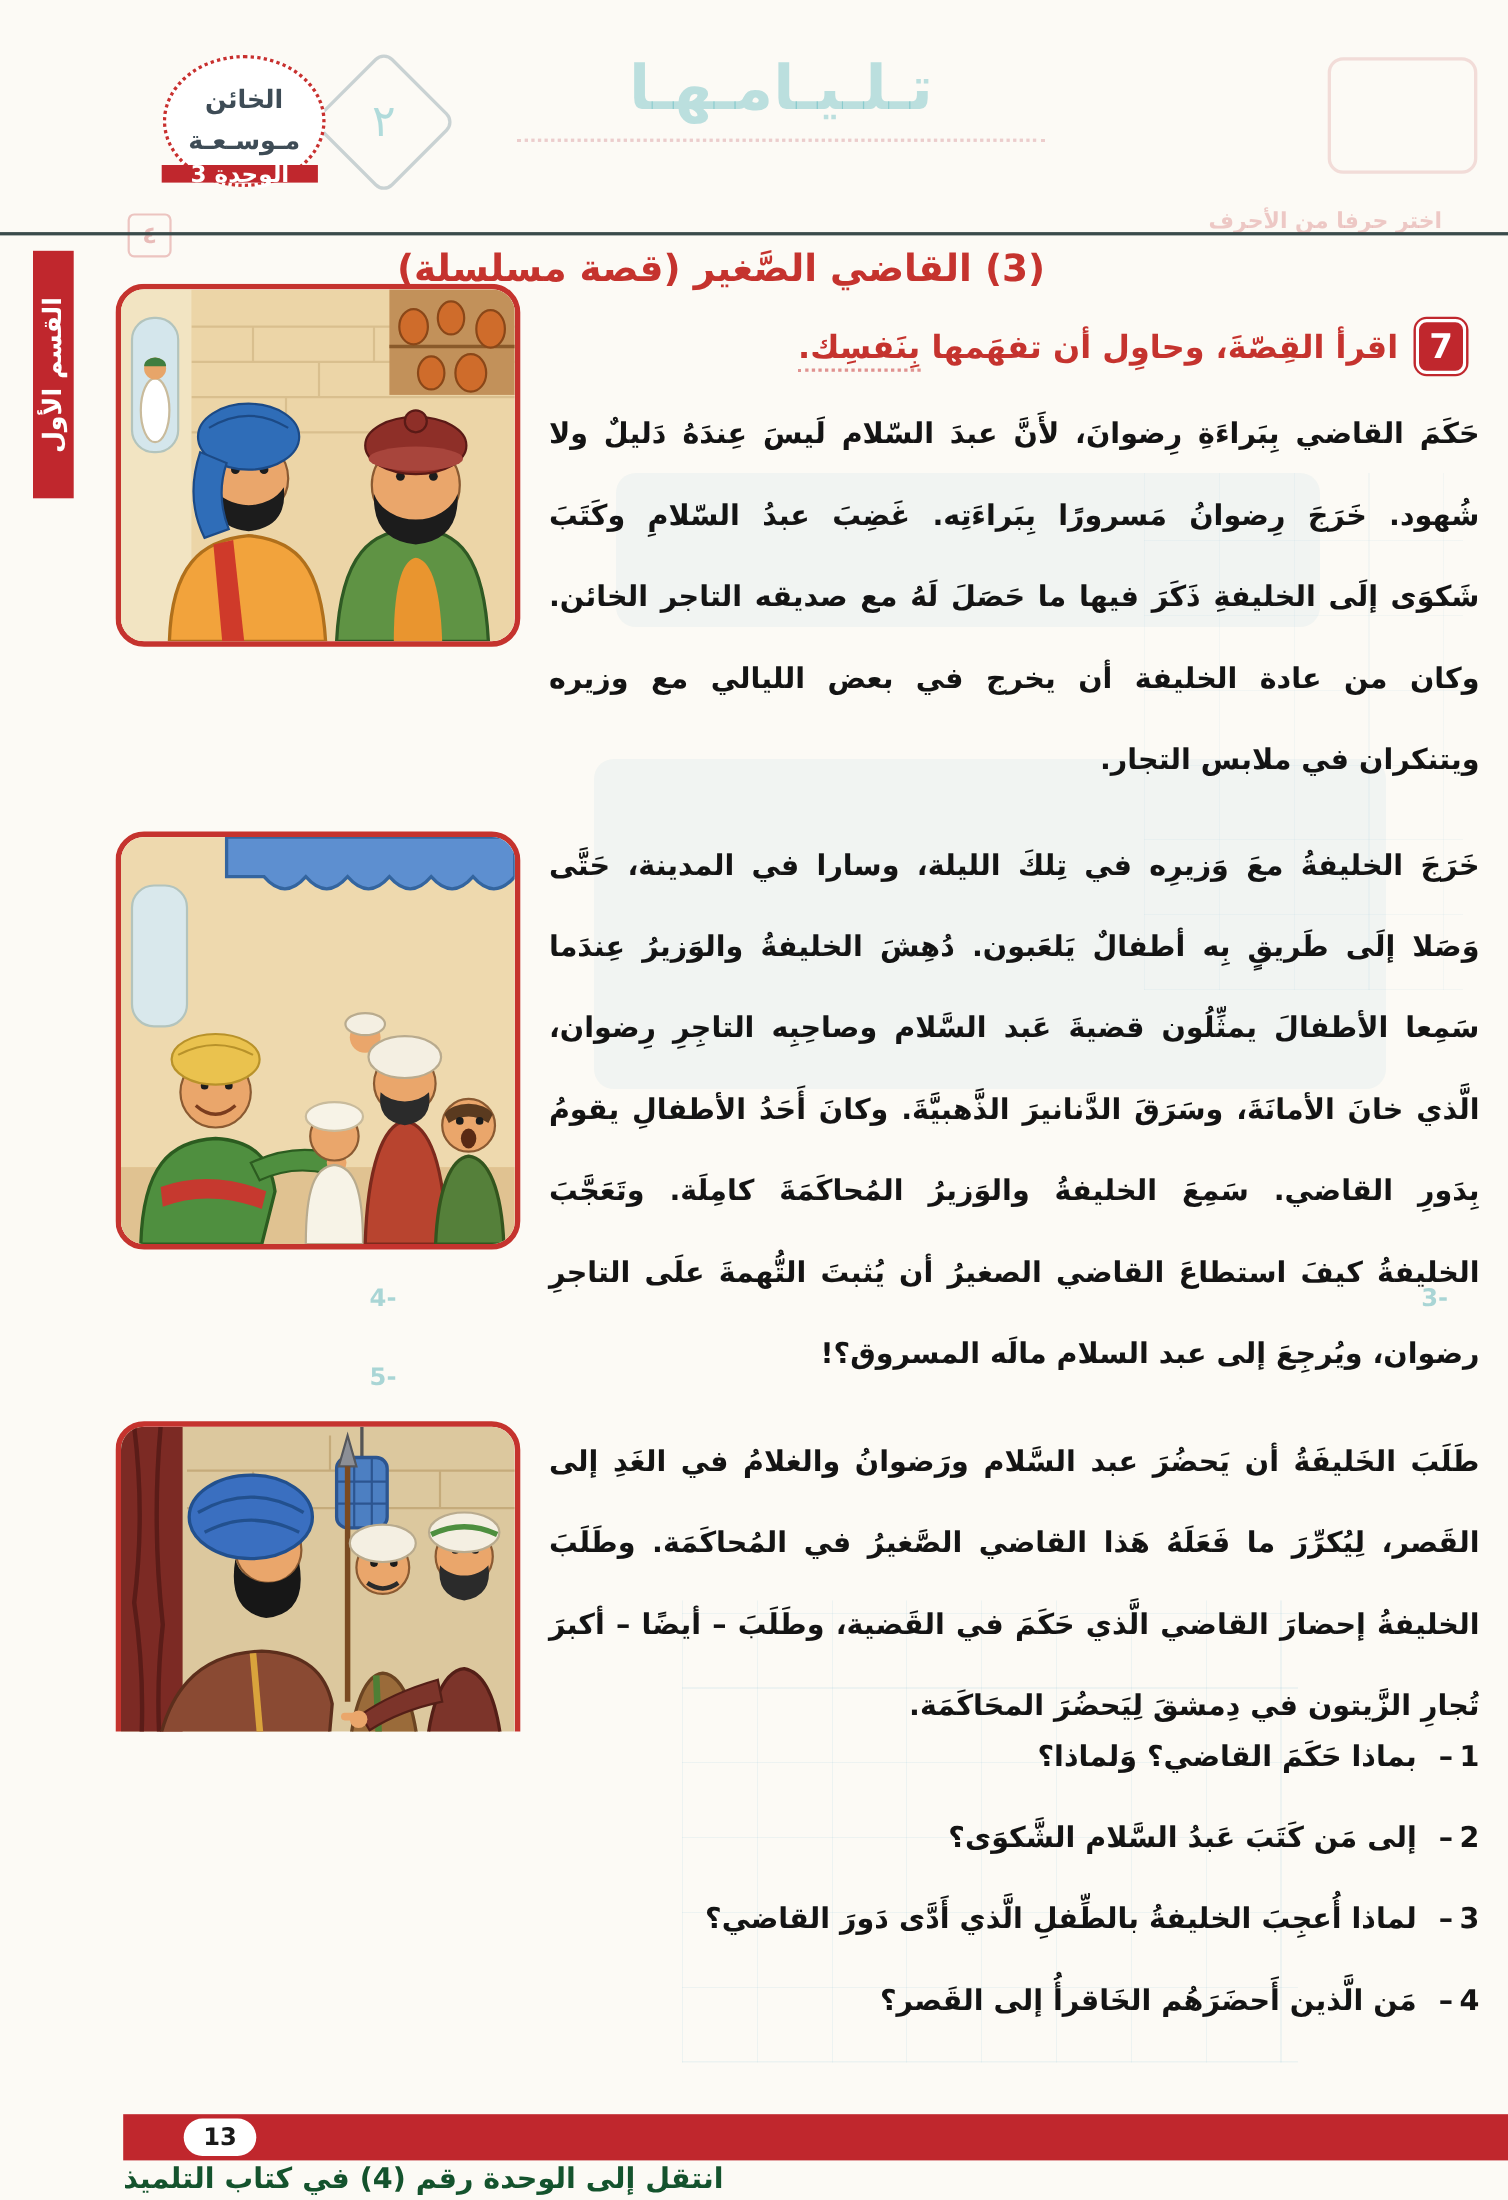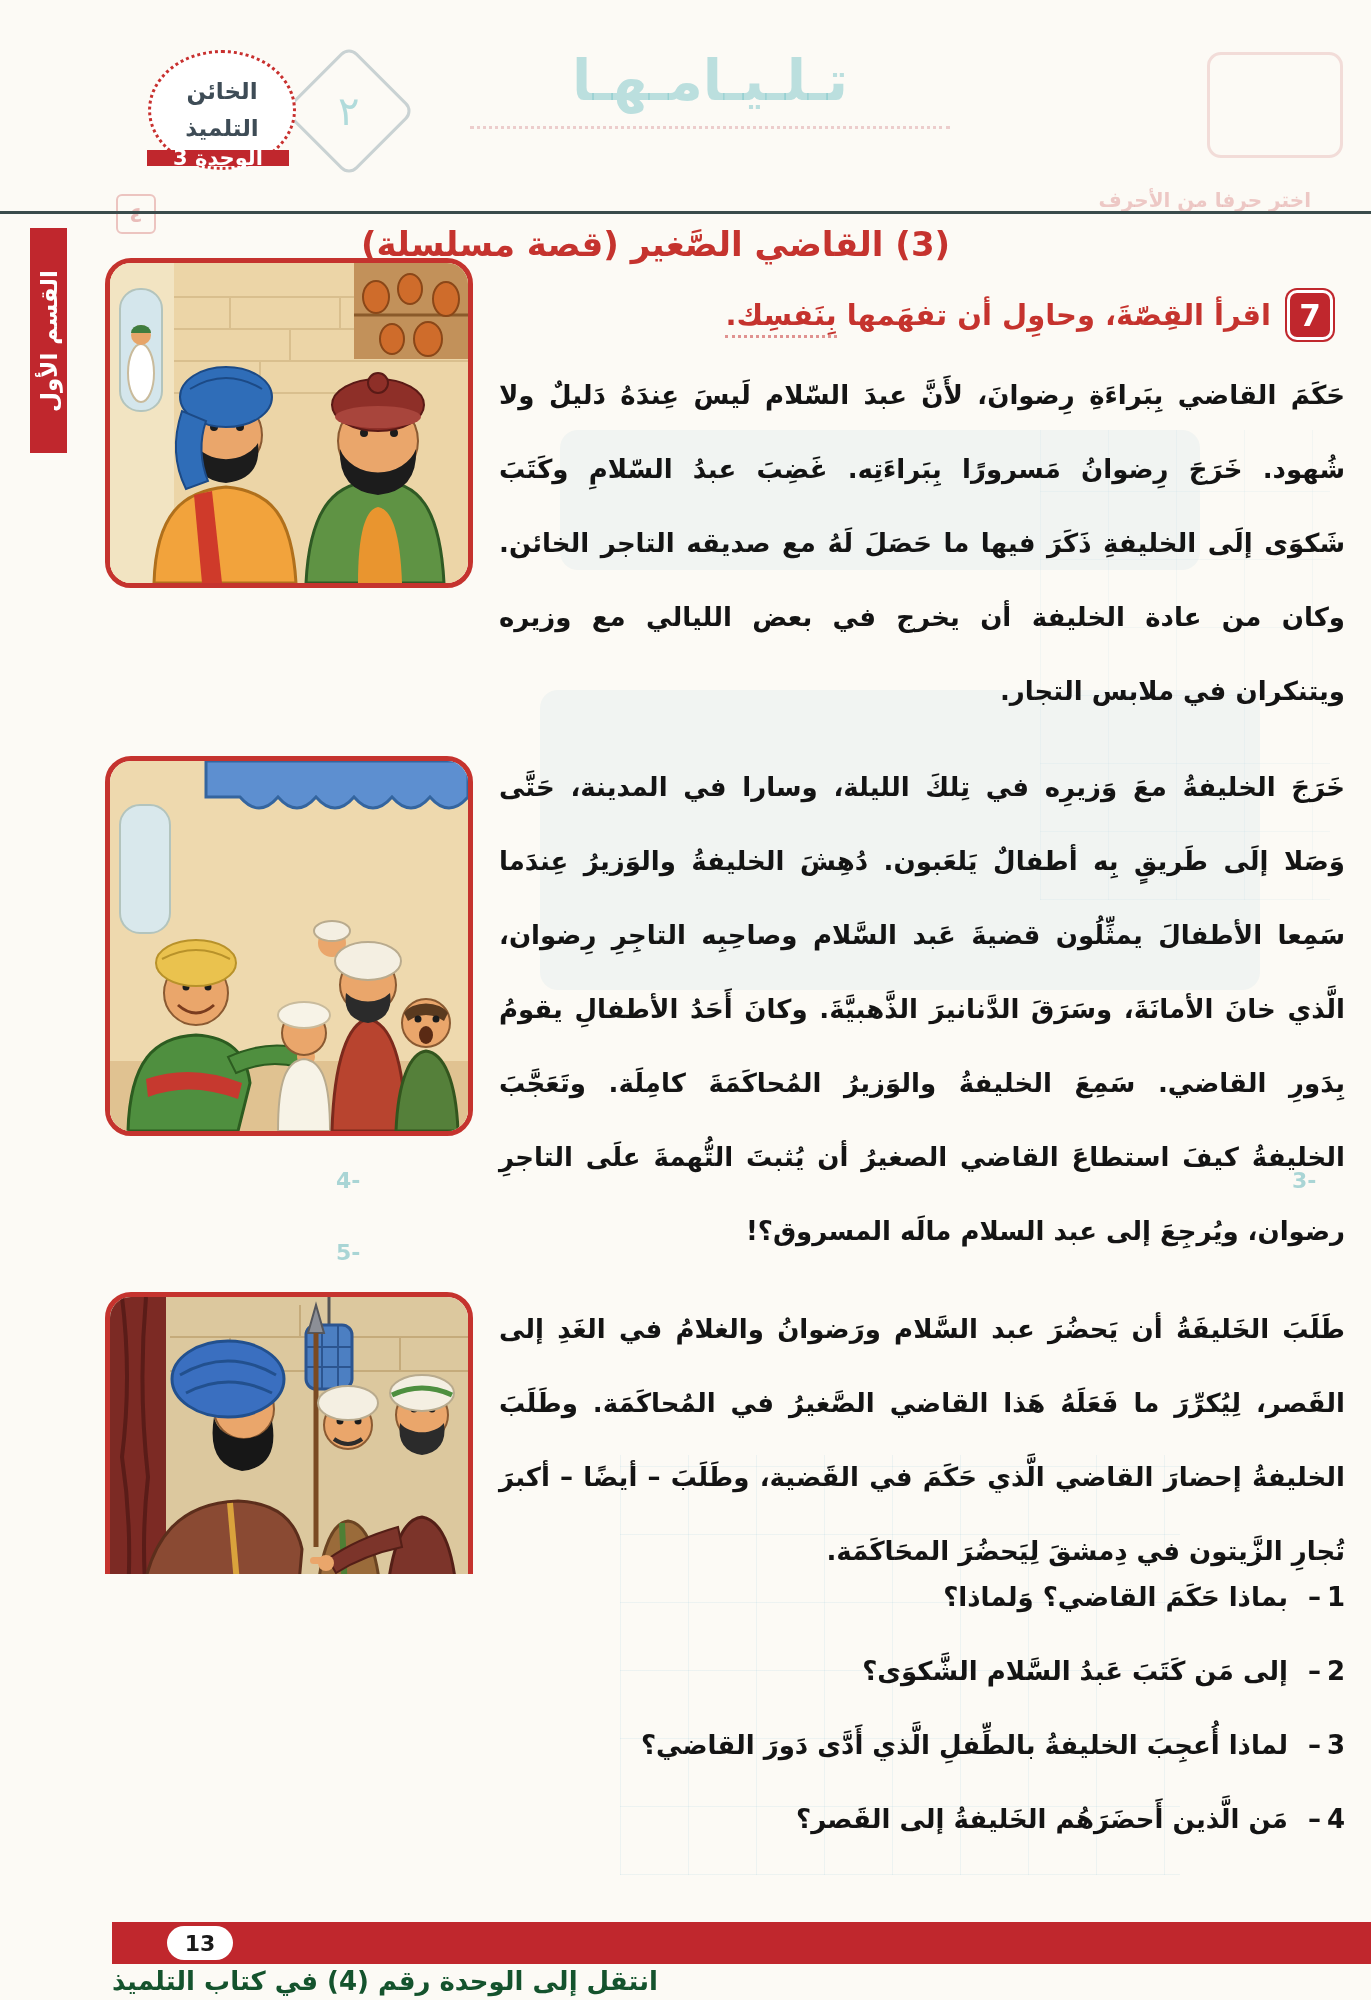--- a/index.html
+++ b/index.html
@@ -103,21 +103,21 @@
       <span>٤</span>
     </div>
   <div class="ghost ghost-num" style="left:336px; top:1168px;">4-</div>
   <div class="ghost ghost-num" style="left:336px; top:1240px;">5-</div>
   <div class="ghost ghost-num" style="left:340px; top:1312px;">8-</div>
   <div class="ghost ghost-num" style="left:330px; top:1382px;">10-</div>
   <div class="ghost ghost-num" style="left:1292px; top:1168px;">3-</div>
 
   <div class="reading-badge">
     <span>الخائن</span>
-    <span>التلميذ</span>
+    <span>مـوسـعـة</span>
   </div>
   <div class="unit-box">الوحدة 3</div>
   <div class="header-divider"></div>
   <div class="section-strip">
     <span>القسم الأول</span>
   </div>
 
   <div class="lesson-title">(3) القاضي الصَّغير (قصة مسلسلة)</div>
   <div class="exercise-row">
     <div class="exercise-badge">7</div>
@@ -284,21 +284,21 @@
       <span class="qtext">إلى مَن كَتَبَ عَبدُ السَّلام الشَّكوَى؟</span>
     </div>
     <div class="q-item">
       <span class="qnum">3</span>
         <span class="qdash">–</span>
       <span class="qtext">لماذا أُعجِبَ الخليفةُ بالطِّفلِ الَّذي أَدَّى دَورَ القاضي؟</span>
     </div>
     <div class="q-item">
       <span class="qnum">4</span>
         <span class="qdash">–</span>
-      <span class="qtext">مَن الَّذين أَحضَرَهُم الخَليفةُ إلى القَصر؟</span>
+      <span class="qtext">مَن الَّذين أَحضَرَهُم الخَاقرأُ إلى القَصر؟</span>
     </div>
   </div>
 
   <div class="footer-bar">
     <div class="page-pill">13</div>
   </div>
   <div class="footer-note">انتقل إلى الوحدة رقم (4) في كتاب التلميذ</div>
 
 </div>
 

